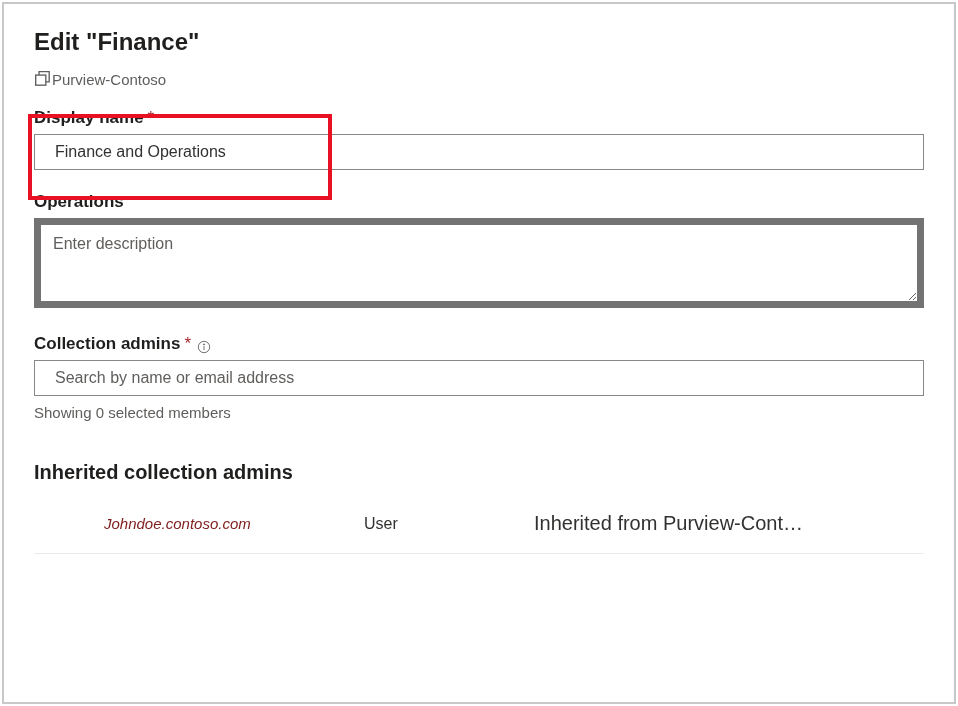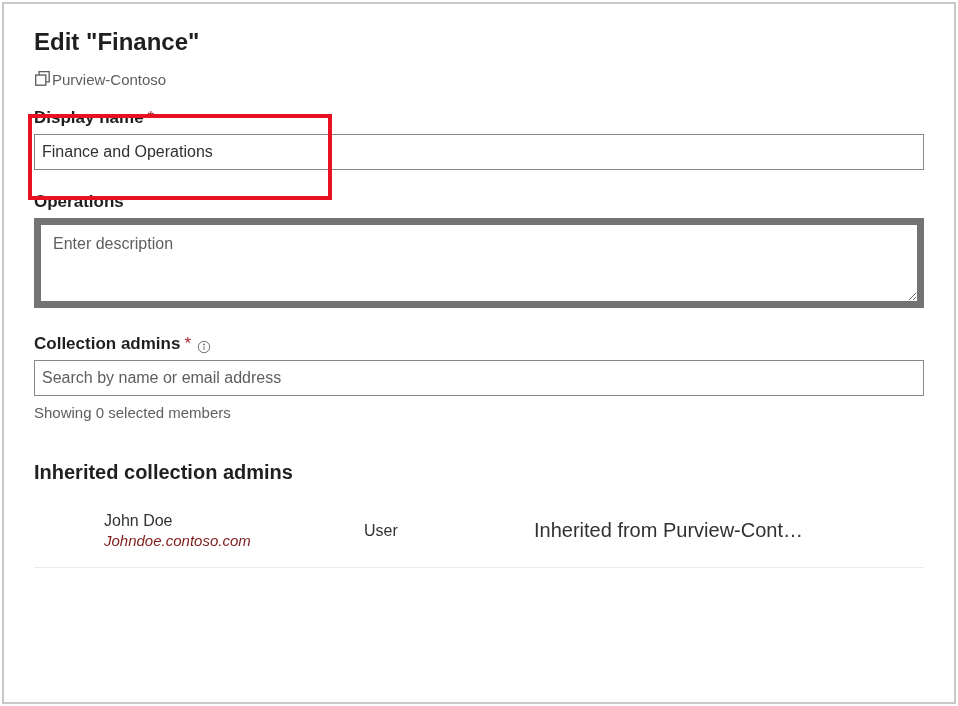--- a/index.html
+++ b/index.html
@@ -60,21 +60,21 @@
     .info-icon {
       display: inline-flex;
       width: 14px;
       height: 14px;
       margin-left: 2px;
       color: #605e5c;
     }
     .input {
       width: 100%;
       border: 1px solid #8a8886;
-      padding: 8px 7px;
+      padding: 8px 20px;
       font-size: 16px;
       font-family: inherit;
       color: #323130;
       background: #fff;
     }
     .textarea {
       width: 100%;
       border: 7px solid #737373;
       padding: 10px 12px;
       font-size: 16px;
@@ -180,21 +180,20 @@
       </span>
     </div>
     <input type="text" class="input" placeholder="Search by name or email address" style="">
     <div class="helper-text">Showing 0 selected members</div>
   </div>
 
   <h2 class="section-heading">Inherited collection admins</h2>
 
   <div class="admin-row">
     <div class="admin-name-col">
-      <div class="admin-name">John Doe</div>
       <div class="admin-email">Johndoe.contoso.com</div>
     </div>
     <div class="admin-type-col">User</div>
     <div class="admin-inherited-col">Inherited from Purview-Cont…</div>
   </div>
 
   <div class="highlight-box" id="hl" style="left: 24px; top: 110px; width: 304px; height: 86px;"></div>
 
 </div>
 

